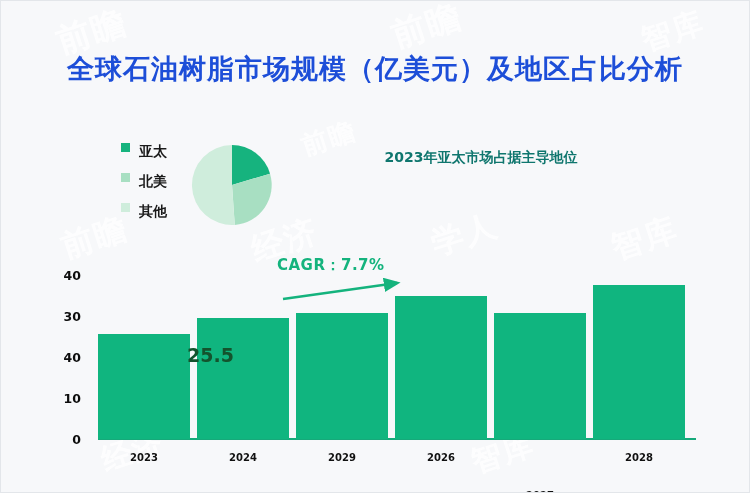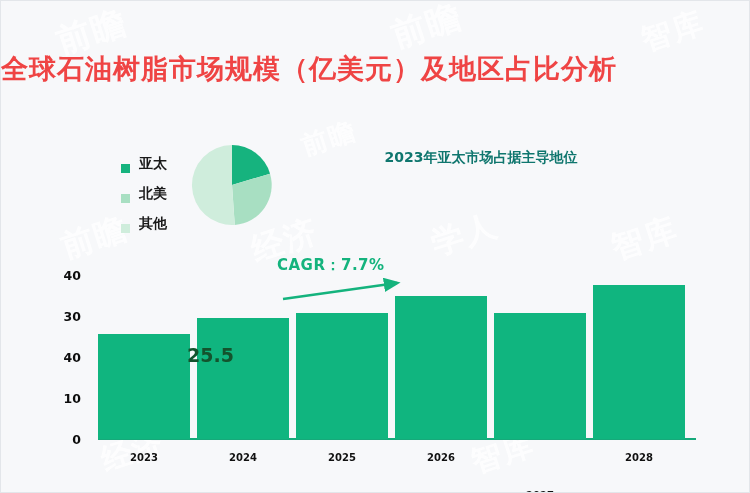--- a/index.html
+++ b/index.html
@@ -26,31 +26,32 @@
     font-weight:bold;
     font-family:"DejaVu Sans",sans-serif;
     pointer-events:none;
     user-select:none;
     transform:rotate(-18deg);
     letter-spacing:2px;
   }
   .title{
     position:absolute;
     left:0;right:0;top:50px;
+    text-align:center;
     font-size:27px;
     font-weight:bold;
-    color:#ef4444;
+    color:#1d4ed8;
     font-family:"DejaVu Sans","Liberation Sans",sans-serif;
     letter-spacing:1px;
     white-space:nowrap;
   }
 
   
   .legend{position:absolute;left:120px;top:142px;}
-  .legend-row{display:flex;align-items:flex-end;height:30px;}
+  .legend-row{display:flex;align-items:flex-start;height:30px;}
   .legend-swatch{width:9px;height:9px;margin-right:9px;display:inline-block;}
   .legend-label{
     font-size:14px;font-weight:bold;color:#1a1a1a;
     font-family:"DejaVu Sans","Liberation Sans",sans-serif;
   }
 
   
   .pie-wrap{position:absolute;left:189px;top:142px;width:84px;height:84px;}
   .pie-svg{display:block;}
 
@@ -170,21 +171,21 @@
     <div class="bar" style="left:196px;width:92px;height:121.0px;"></div>
     <div class="bar" style="left:295px;width:92px;height:126.3px;"></div>
     <div class="bar" style="left:394px;width:92px;height:142.7px;"></div>
     <div class="bar" style="left:493px;width:92px;height:126.3px;"></div>
     <div class="bar" style="left:592px;width:92px;height:154.2px;"></div>
 
     <div class="barlabel" style="left:97px;width:92px;top:343px;">25.5</div>
 
     <div class="xlabel" style="left:97px;width:92px;">2023</div>
     <div class="xlabel" style="left:196px;width:92px;">2024</div>
-    <div class="xlabel" style="left:295px;width:92px;">2025</div>
+    <div class="xlabel" style="left:295px;width:92px;">2029</div>
     <div class="xlabel" style="left:394px;width:92px;">2026</div>
     <div class="xlabel" style="left:493px;width:92px;margin-top:38px;">2027</div>
     <div class="xlabel" style="left:592px;width:92px;">2028</div>
 
     <div class="cagr">CAGR：7.7%</div>
     <svg class="arrow-svg" width="130" height="28" viewBox="0 0 130 28">
       <defs>
         <marker id="ah" markerWidth="7" markerHeight="7" refX="5.5" refY="3" orient="auto">
           <path d="M0,0 L7,3 L0,6 z" fill="#14b37d"></path>
         </marker>

